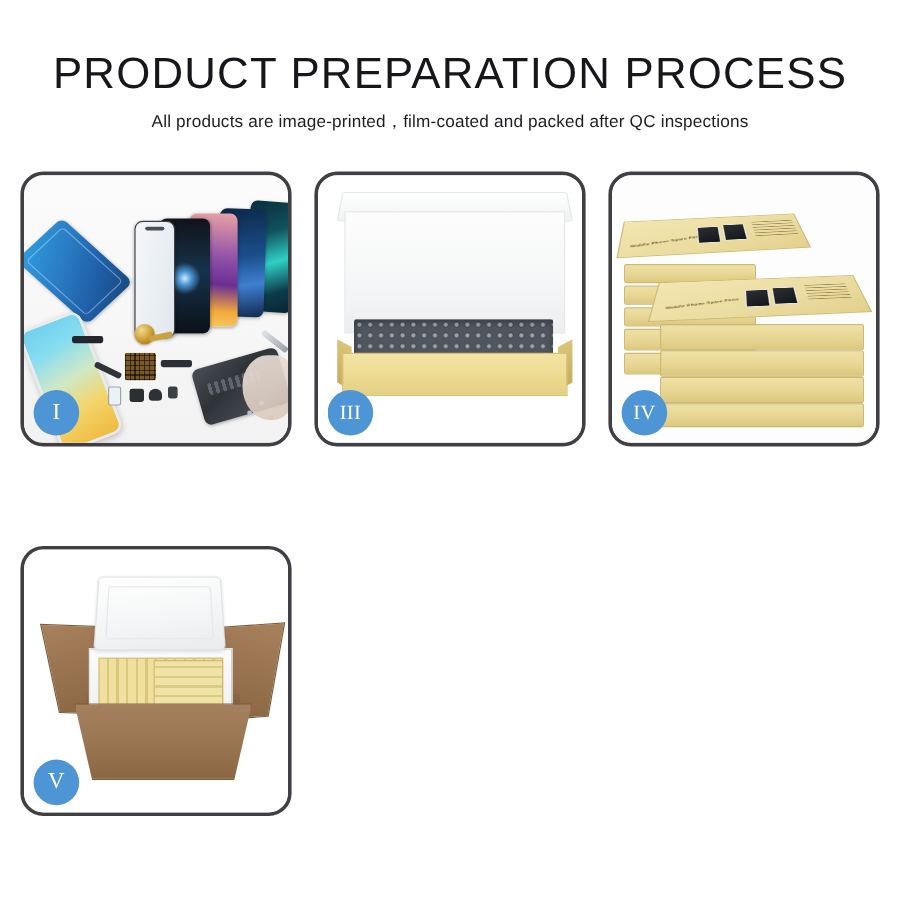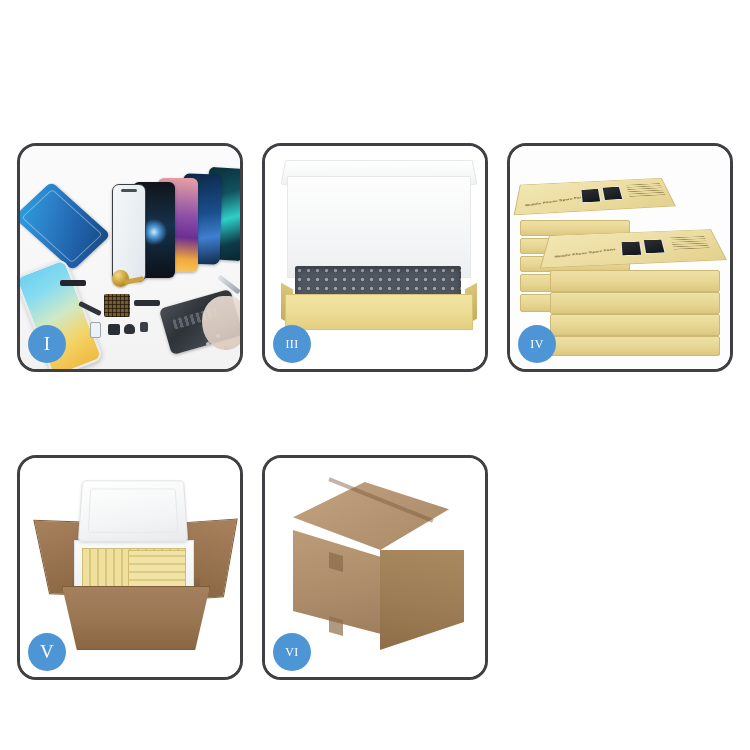--- a/index.html
+++ b/index.html
@@ -89,21 +89,21 @@
     background: #4e95d6;
     color: #ffffff;
     font-family: "Liberation Serif", serif;
     font-size: 19px;
     line-height: 38px;
     text-align: center;
     letter-spacing: 0.3px;
     z-index: 40;
     user-select: none;
   }
-  .badge.wide { font-size: 12px; text-align: center; }
+  .badge.wide { font-size: 17px; text-align: center; }
 
   
   .p1 { background:
       linear-gradient(180deg,#fbfbfb 0%,#f7f7f7 55%,#f2f2f2 100%); }
   
   .ph {
     position: absolute;
     border-radius: 6px;
     box-shadow: 0 1px 3px rgba(0,0,0,.30);
     overflow: hidden;
@@ -453,20 +453,24 @@
     width:14px; height:16px;
     background: rgba(140,110,76,.70);
     transform: skewY(16deg);
   }
 </style>
 </head>
 <body>
 
 <div class="page">
 
+  <div class="header">
+    <h1 class="title">PRODUCT PREPARATION PROCESS</h1>
+    <p class="subtitle">All products are image-printed，film-coated and packed after QC inspections</p>
+  </div>
 
   <div class="grid">
 
     <div class="panel">
       <div class="panel-scene p1">
         <div class="ph ph-e"></div>
         <div class="ph ph-d"></div>
         <div class="ph ph-c"></div>
         <div class="ph ph-b"></div>
         <div class="ph ph-a"></div>
@@ -547,26 +551,15 @@
         <div class="c5-inner"></div>
         <div class="c5-foam-box"></div>
         <div class="c5-yellow"></div>
         <div class="c5-yellow2"></div>
         <div class="c5-foam-lid"></div>
         <div class="c5-body"></div>
       </div>
       <div class="badge">V</div>
     </div>
 
-    <div class="panel">
-      <div class="panel-scene p6">
-        <div class="c6-top"></div>
-        <div class="c6-seam"></div>
-        <div class="c6-left"></div>
-        <div class="c6-right"></div>
-        <div class="c6-tapeA"></div>
-        <div class="c6-tapeB"></div>
-      </div>
-      <div class="badge wide">VI</div>
-    </div>
 
   </div>
 </div>
 
 </body></html>

